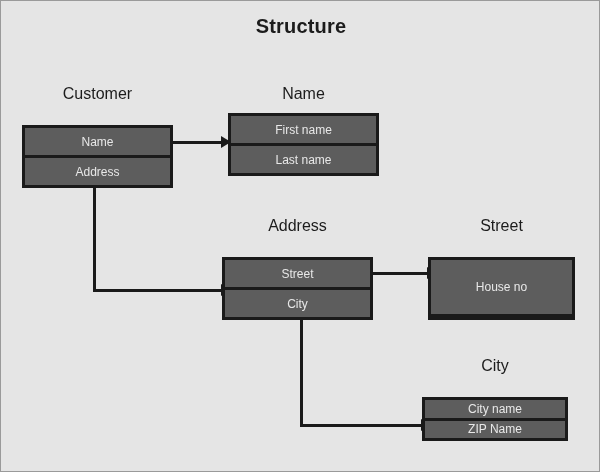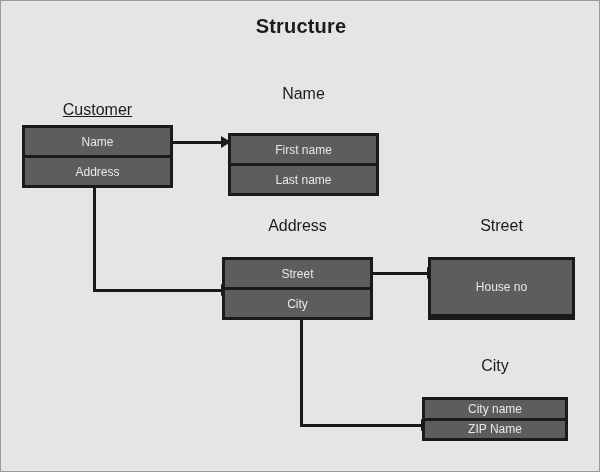--- a/index.html
+++ b/index.html
@@ -103,30 +103,30 @@
   <div class="arrowhead" style="left:220px; top:283px;"></div>
 
   <div class="conn-h" style="left:371px; top:271px; width:58px;"></div>
   <div class="arrowhead" style="left:426px; top:266px;"></div>
 
   <div class="conn-v" style="left:299px; top:319px; height:107px;"></div>
   <div class="conn-h" style="left:299px; top:423px; width:124px;"></div>
   <div class="arrowhead" style="left:420px; top:418px;"></div>
 
   <div class="entity" style="left:21px; top:84px; width:151px;">
-    <div class="entity-label" style="top:16px;text-decoration:underline;">Customer</div>
+    <div class="entity-label" style="top:0;">Customer</div>
     <div class="entity-box" style="top:40px; width:151px; height:63px;">
       <div class="entity-row top">Name</div>
       <div class="entity-row">Address</div>
     </div>
   </div>
 
   <div class="entity" style="left:227px; top:84px; width:151px;">
     <div class="entity-label" style="top:0;">Name</div>
-    <div class="entity-box" style="top:48px; width:151px; height:63px;">
+    <div class="entity-box" style="top:28px; width:151px; height:63px;">
       <div class="entity-row top">First name</div>
       <div class="entity-row">Last name</div>
     </div>
   </div>
 
   <div class="entity" style="left:221px; top:216px; width:151px;">
     <div class="entity-label" style="top:0;">Address</div>
     <div class="entity-box" style="top:40px; width:151px; height:63px;">
       <div class="entity-row top">Street</div>
       <div class="entity-row">City</div>

